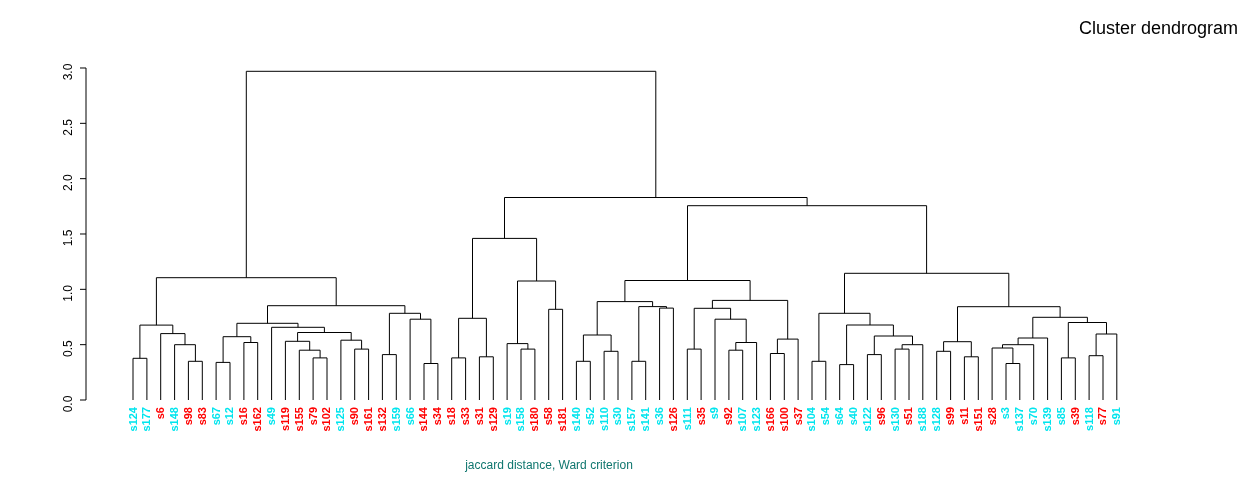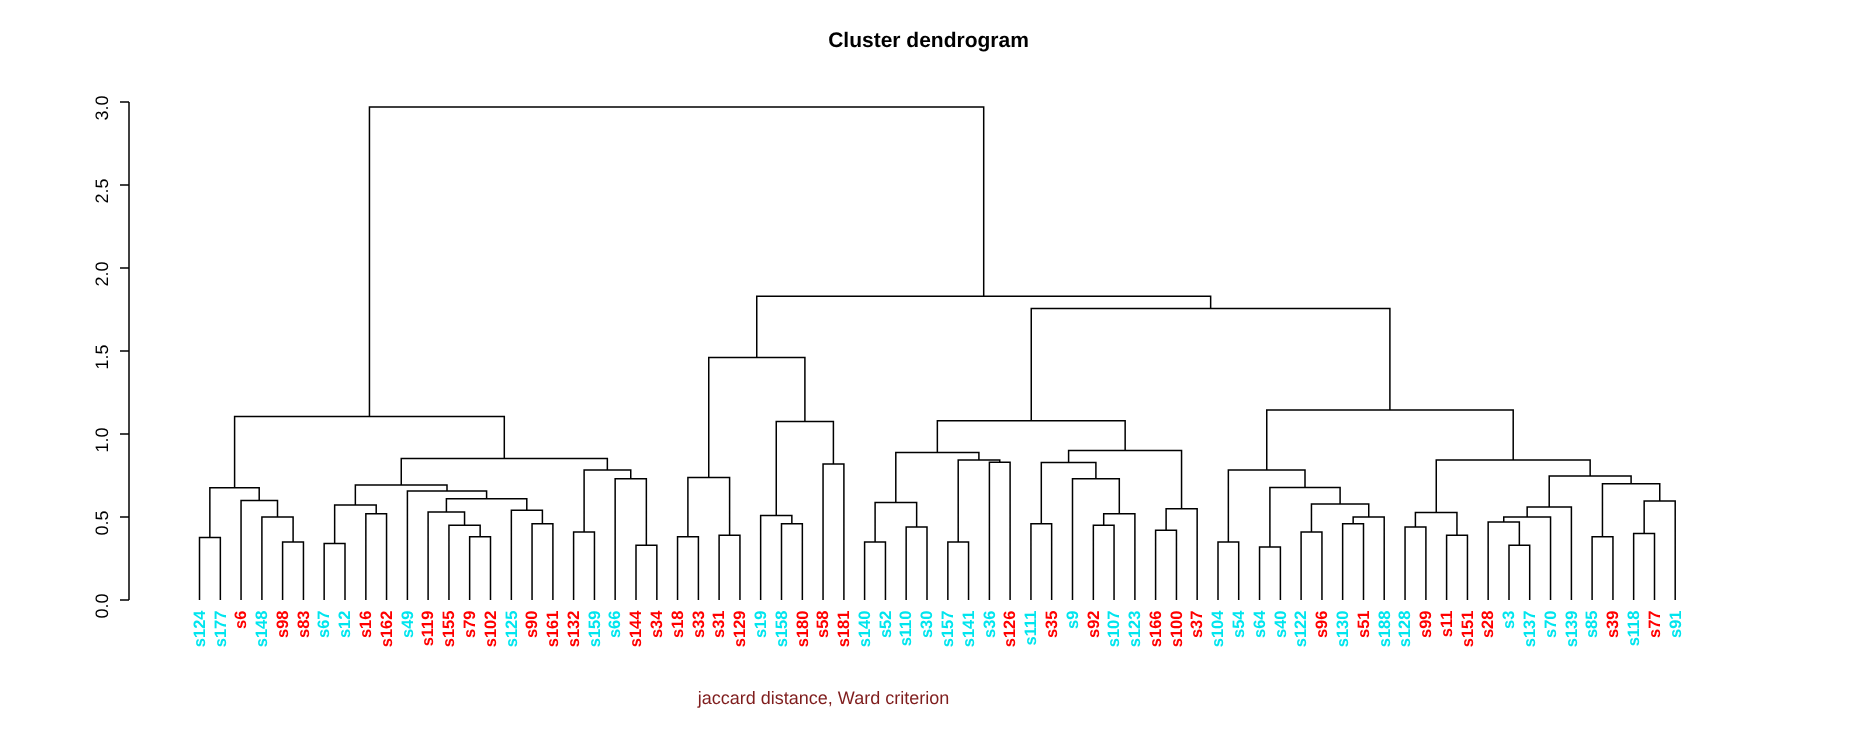--- a/index.html
+++ b/index.html
@@ -1,21 +1,21 @@
 <!DOCTYPE html>
 <html><head>
 <meta charset="utf-8">
 <style>
   html,body{margin:0;padding:0;background:#ffffff;}
   #stage{position:relative;width:1238px;height:500px;background:#ffffff;overflow:hidden;
          font-family:"Liberation Sans",sans-serif;}
-  #chart-title{position:absolute;top:18px;left:0;width:1238px;text-align:center;
-               font-size:14px;font-weight:bold;color:#000;}
+  #chart-title{position:absolute;top:18px;left:0;width:1238px;text-align:right;
+               font-size:18px;font-weight:normal;color:#000;}
   #x-label{position:absolute;top:458px;left:0;width:1098px;text-align:center;
-           font-size:12px;color:#7f1d1d;}
+           font-size:12px;color:#0f766e;}
   svg{position:absolute;top:0;left:0;}
   .tree-path{fill:none;stroke:#000;stroke-width:1;}
   .axis-line{stroke:#000;stroke-width:1;fill:none;}
   .tick-label{font-family:"Liberation Sans",sans-serif;font-size:12px;fill:#000;}
   .leaf-label{font-family:"Liberation Sans",sans-serif;font-size:11px;font-weight:bold;}
 </style>
 </head>
 <body>
 
 <div id="stage">

